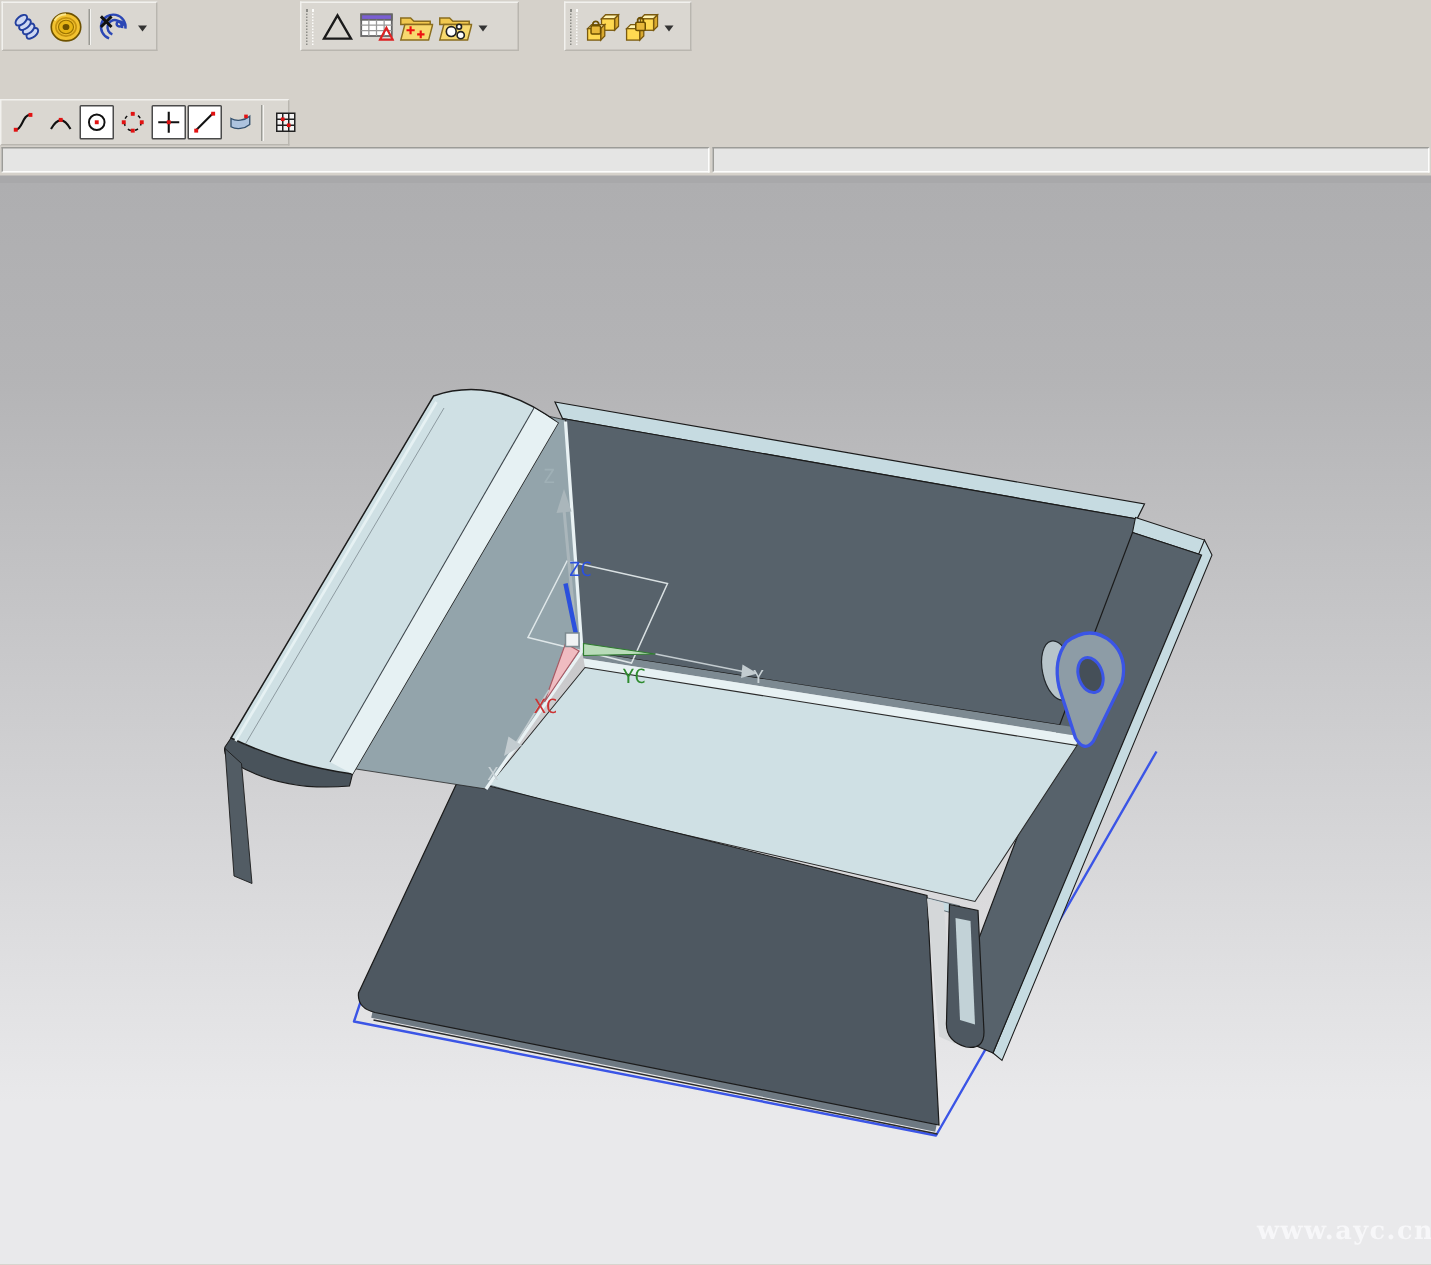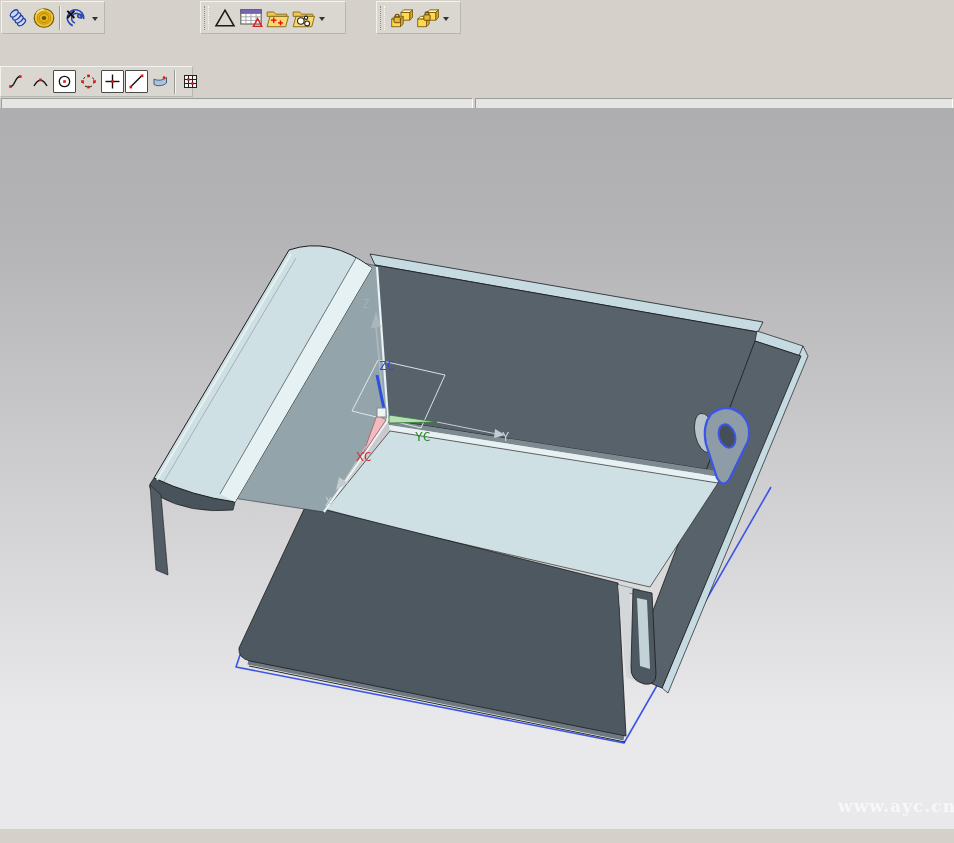--- a/index.html
+++ b/index.html
@@ -24,21 +24,21 @@
   .drop{width:0;height:0;border:3.5px solid transparent;border-top:4.5px solid #333;
         margin:6px 1px 0 3px;flex:0 0 auto;}
   
   .cue{position:absolute;top:98px;height:17px;background:#e5e5e4;
        border:1px solid;border-color:#9c9c98 #fdfdfc #fdfdfc #9c9c98;box-sizing:border-box;
        font-size:11px;color:#333;padding:1px 4px;}
   .cue.left{left:1px;width:472px;}
   .cue.right{left:475px;width:478px;}
   .darkstrip{position:absolute;left:0;top:117px;width:954px;height:5px;background:#a8a8aa;border-bottom:1px solid #97979a;}
   
-  .viewport{position:absolute;left:0;top:108px;width:954px;height:721px;text-decoration:underline;}
+  .viewport{position:absolute;left:0;top:122px;width:954px;height:721px;text-decoration:underline;}
   svg{display:block;}
   text{font-family:"DejaVu Sans Mono", monospace;}
   .wm{font-family:"DejaVu Serif", serif;font-weight:bold;letter-spacing:1px;}
 </style>
 </head>
 <body>
 
 <div class="tbar">
 
   <div class="grp grp1">

